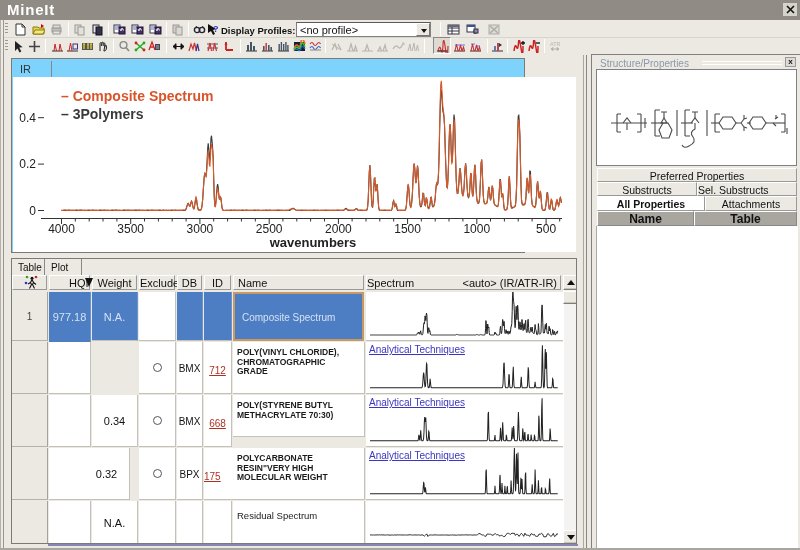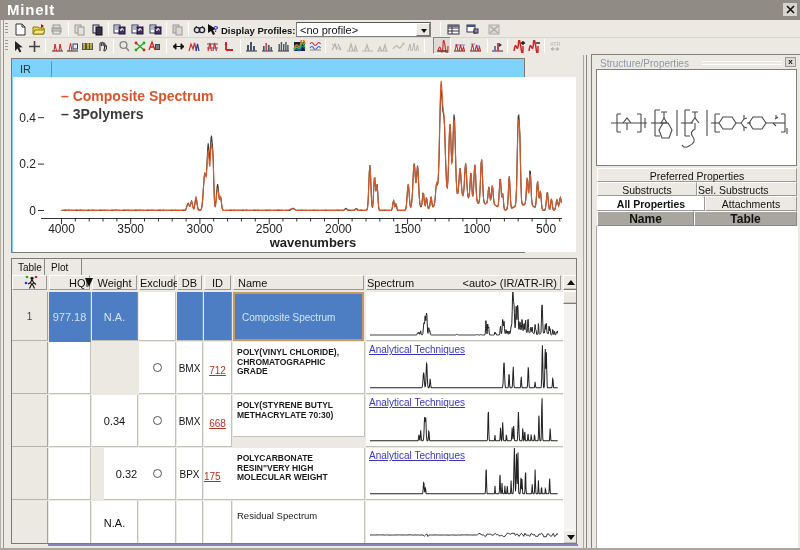--- a/index.html
+++ b/index.html
@@ -432,21 +432,21 @@
 <div style="position:absolute;left:192px;top:136px;width:28px;height:52px;background:#fff;border-right:1px solid #c4c1ba;border-bottom:1px solid #c4c1ba;text-align:center;line-height:53px"><a style="color:#b03024;text-decoration:underline;font-size:10px">668</a></div>
 <div style="position:absolute;left:221px;top:136px;width:132px;height:42px;background:#fff;border-right:1px solid #c4c1ba;border-bottom:1px solid #c4c1ba;font-size:8.5px;color:#1a1a1a;font-weight:bold;padding:6px 0 0 4px;line-height:9.5px">POLY(STYRENE BUTYL<br>METHACRYLATE 70:30)</div>
 <div style="position:absolute;left:354px;top:136px;width:197px;height:52px;background:#fff;border-bottom:1px solid #c4c1ba;position:absolute;overflow:hidden">
       <div style="position:absolute;left:3px;top:2px;font-size:10px;color:#3b35c0;text-decoration:underline">Analytical Techniques</div>
       <svg width="192" height="51" viewBox="0 0 192 48" preserveAspectRatio="none" style="position:absolute;left:4px;bottom:1px">
         <path d="M0.0 44.0 L0.4 44.0 L0.7 44.0 L1.1 44.0 L1.5 44.0 L1.8 44.0 L2.2 44.0 L2.6 44.0 L2.9 44.0 L3.3 44.0 L3.6 44.0 L4.0 44.0 L4.4 44.0 L4.7 44.0 L5.1 44.0 L5.5 44.0 L5.8 44.0 L6.2 44.0 L6.6 44.0 L6.9 44.0 L7.3 44.0 L7.7 44.0 L8.0 44.0 L8.4 44.0 L8.7 44.0 L9.1 44.0 L9.5 44.0 L9.8 44.0 L10.2 44.0 L10.6 44.0 L10.9 44.0 L11.3 44.0 L11.7 44.0 L12.0 44.0 L12.4 44.0 L12.8 44.0 L13.1 44.0 L13.5 44.0 L13.9 44.0 L14.2 44.0 L14.6 44.0 L14.9 44.0 L15.3 44.0 L15.7 44.0 L16.0 44.0 L16.4 44.0 L16.8 44.0 L17.1 44.0 L17.5 44.0 L17.9 44.0 L18.2 44.0 L18.6 44.0 L19.0 44.0 L19.3 44.0 L19.7 44.0 L20.0 44.0 L20.4 44.0 L20.8 44.0 L21.1 44.0 L21.5 44.0 L21.9 44.0 L22.2 44.0 L22.6 44.0 L23.0 44.0 L23.3 44.0 L23.7 44.0 L24.1 44.0 L24.4 44.0 L24.8 44.0 L25.2 44.0 L25.5 44.0 L25.9 44.0 L26.2 44.0 L26.6 44.0 L27.0 44.0 L27.3 44.0 L27.7 44.0 L28.1 44.0 L28.4 44.0 L28.8 44.0 L29.2 44.0 L29.5 44.0 L29.9 44.0 L30.3 44.0 L30.6 44.0 L31.0 44.0 L31.4 44.0 L31.7 44.0 L32.1 44.0 L32.4 44.0 L32.8 44.0 L33.2 44.0 L33.5 44.0 L33.9 44.0 L34.3 44.0 L34.6 44.0 L35.0 44.0 L35.4 44.0 L35.7 44.0 L36.1 44.0 L36.5 44.0 L36.8 44.0 L37.2 44.0 L37.5 44.0 L37.9 44.0 L38.3 44.0 L38.6 44.0 L39.0 44.0 L39.4 44.0 L39.7 44.0 L40.1 44.0 L40.5 44.0 L40.8 44.0 L41.2 44.0 L41.6 44.0 L41.9 44.0 L42.3 44.0 L42.7 44.0 L43.0 44.0 L43.4 44.0 L43.7 44.0 L44.1 44.0 L44.5 44.0 L44.8 44.0 L45.2 44.0 L45.6 44.0 L45.9 44.0 L46.3 44.0 L46.7 44.0 L47.0 44.0 L47.4 44.0 L47.8 44.0 L48.1 43.7 L48.5 41.8 L48.8 38.4 L49.2 39.6 L49.6 43.0 L49.9 43.3 L50.3 39.5 L50.7 34.2 L51.0 37.7 L51.4 42.8 L51.8 43.9 L52.1 44.0 L52.5 44.0 L52.9 44.0 L53.2 43.6 L53.6 41.7 L54.0 35.8 L54.3 26.7 L54.7 21.6 L55.0 24.6 L55.4 25.4 L55.8 22.1 L56.1 29.8 L56.5 40.3 L56.9 43.6 L57.2 44.0 L57.6 44.0 L58.0 43.7 L58.3 41.1 L58.7 35.2 L59.1 35.9 L59.4 41.8 L59.8 43.8 L60.1 44.0 L60.5 44.0 L60.9 44.0 L61.2 44.0 L61.6 44.0 L62.0 44.0 L62.3 44.0 L62.7 44.0 L63.1 44.0 L63.4 44.0 L63.8 44.0 L64.2 44.0 L64.5 44.0 L64.9 44.0 L65.3 44.0 L65.6 44.0 L66.0 44.0 L66.3 44.0 L66.7 44.0 L67.1 44.0 L67.4 44.0 L67.8 44.0 L68.2 44.0 L68.5 44.0 L68.9 44.0 L69.3 44.0 L69.6 44.0 L70.0 44.0 L70.4 44.0 L70.7 44.0 L71.1 44.0 L71.5 44.0 L71.8 44.0 L72.2 44.0 L72.5 44.0 L72.9 44.0 L73.3 44.0 L73.6 44.0 L74.0 44.0 L74.4 44.0 L74.7 44.0 L75.1 44.0 L75.5 44.0 L75.8 44.0 L76.2 44.0 L76.6 44.0 L76.9 44.0 L77.3 44.0 L77.6 44.0 L78.0 44.0 L78.4 44.0 L78.7 44.0 L79.1 44.0 L79.5 44.0 L79.8 44.0 L80.2 44.0 L80.6 44.0 L80.9 44.0 L81.3 44.0 L81.7 44.0 L82.0 44.0 L82.4 44.0 L82.8 44.0 L83.1 44.0 L83.5 44.0 L83.8 44.0 L84.2 44.0 L84.6 44.0 L84.9 44.0 L85.3 44.0 L85.7 44.0 L86.0 44.0 L86.4 44.0 L86.8 44.0 L87.1 44.0 L87.5 44.0 L87.9 44.0 L88.2 44.0 L88.6 44.0 L88.9 44.0 L89.3 44.0 L89.7 44.0 L90.0 44.0 L90.4 44.0 L90.8 44.0 L91.1 44.0 L91.5 44.0 L91.9 44.0 L92.2 44.0 L92.6 44.0 L93.0 44.0 L93.3 44.0 L93.7 44.0 L94.1 44.0 L94.4 44.0 L94.8 44.0 L95.1 44.0 L95.5 44.0 L95.9 44.0 L96.2 44.0 L96.6 44.0 L97.0 44.0 L97.3 44.0 L97.7 44.0 L98.1 44.0 L98.4 44.0 L98.8 44.0 L99.2 44.0 L99.5 44.0 L99.9 44.0 L100.2 44.0 L100.6 44.0 L101.0 44.0 L101.3 44.0 L101.7 44.0 L102.1 44.0 L102.4 44.0 L102.8 44.0 L103.2 44.0 L103.5 44.0 L103.9 44.0 L104.3 44.0 L104.6 44.0 L105.0 44.0 L105.4 44.0 L105.7 44.0 L106.1 44.0 L106.4 44.0 L106.8 44.0 L107.2 44.0 L107.5 44.0 L107.9 44.0 L108.3 44.0 L108.6 44.0 L109.0 44.0 L109.4 44.0 L109.7 44.0 L110.1 44.0 L110.5 44.0 L110.8 44.0 L111.2 44.0 L111.6 44.0 L111.9 44.0 L112.3 44.0 L112.6 44.0 L113.0 44.0 L113.4 44.0 L113.7 44.0 L114.1 44.0 L114.5 44.0 L114.8 44.0 L115.2 44.0 L115.6 44.0 L115.9 44.0 L116.3 44.0 L116.7 44.0 L117.0 43.9 L117.4 42.8 L117.7 35.2 L118.1 18.7 L118.5 16.9 L118.8 33.1 L119.2 42.4 L119.6 43.9 L119.9 44.0 L120.3 44.0 L120.7 44.0 L121.0 44.0 L121.4 44.0 L121.8 44.0 L122.1 44.0 L122.5 44.0 L122.9 44.0 L123.2 44.0 L123.6 44.0 L123.9 44.0 L124.3 43.9 L124.7 41.0 L125.0 38.7 L125.4 43.4 L125.8 44.0 L126.1 44.0 L126.5 44.0 L126.9 44.0 L127.2 44.0 L127.6 44.0 L128.0 44.0 L128.3 44.0 L128.7 44.0 L129.0 44.0 L129.4 44.0 L129.8 43.6 L130.1 39.5 L130.5 31.8 L130.9 37.0 L131.2 43.1 L131.6 43.9 L132.0 42.5 L132.3 34.6 L132.7 26.7 L133.1 34.6 L133.4 42.5 L133.8 43.9 L134.2 44.0 L134.5 44.0 L134.9 44.0 L135.2 44.0 L135.6 44.0 L136.0 42.9 L136.3 38.5 L136.7 40.4 L137.1 43.7 L137.4 44.0 L137.8 44.0 L138.2 44.0 L138.5 44.0 L138.9 44.0 L139.3 44.0 L139.6 44.0 L140.0 44.0 L140.3 44.0 L140.7 44.0 L141.1 43.9 L141.4 42.9 L141.8 37.3 L142.2 31.6 L142.5 37.3 L142.9 42.6 L143.3 39.8 L143.6 30.1 L144.0 34.0 L144.4 42.4 L144.7 43.9 L145.1 44.0 L145.5 44.0 L145.8 44.0 L146.2 44.0 L146.5 44.0 L146.9 44.0 L147.3 43.5 L147.6 39.8 L148.0 28.0 L148.4 17.0 L148.7 23.8 L149.1 37.3 L149.5 43.0 L149.8 43.9 L150.2 44.0 L150.6 44.0 L150.9 44.0 L151.3 44.0 L151.6 44.0 L152.0 43.8 L152.4 40.5 L152.7 32.4 L153.1 35.6 L153.5 42.7 L153.8 43.9 L154.2 43.2 L154.6 36.9 L154.9 35.8 L155.3 42.7 L155.7 44.0 L156.0 44.0 L156.4 44.0 L156.8 44.0 L157.1 44.0 L157.5 43.4 L157.8 38.7 L158.2 37.8 L158.6 43.0 L158.9 44.0 L159.3 44.0 L159.7 44.0 L160.0 44.0 L160.4 43.9 L160.8 42.4 L161.1 38.2 L161.5 41.2 L161.9 43.8 L162.2 44.0 L162.6 44.0 L163.0 44.0 L163.3 44.0 L163.7 44.0 L164.0 43.2 L164.4 39.1 L164.8 39.7 L165.1 43.5 L165.5 44.0 L165.9 44.0 L166.2 44.0 L166.6 44.0 L167.0 44.0 L167.3 44.0 L167.7 44.0 L168.1 43.7 L168.4 38.3 L168.8 20.4 L169.1 22.8 L169.5 39.9 L169.9 43.8 L170.2 44.0 L170.6 44.0 L171.0 43.5 L171.3 36.9 L171.7 13.2 L172.1 4.0 L172.4 28.5 L172.8 42.2 L173.2 43.9 L173.5 44.0 L173.9 44.0 L174.3 44.0 L174.6 44.0 L175.0 44.0 L175.3 44.0 L175.7 44.0 L176.1 44.0 L176.4 44.0 L176.8 44.0 L177.2 44.0 L177.5 44.0 L177.9 44.0 L178.3 44.0 L178.6 44.0 L179.0 44.0 L179.4 43.8 L179.7 40.5 L180.1 32.4 L180.4 35.6 L180.8 42.7 L181.2 44.0 L181.5 44.0 L181.9 44.0 L182.3 44.0 L182.6 44.0 L183.0 44.0 L183.4 44.0 L183.7 44.0 L184.1 44.0 L184.5 44.0 L184.8 44.0 L185.2 44.0 L185.6 44.0 L185.9 44.0 L186.3 44.0 L186.6 44.0 L187.0 44.0 L187.4 44.0 L187.7 44.0" fill="none" stroke="#222" stroke-width="1"></path>
       </svg>
     </div>
 <div style="position:absolute;left:0px;top:189px;width:36px;height:52px;background:#ece9e2;border-right:1px solid #a5a29b;border-bottom:1px solid #b5b2ab;font-size:10px;color:#444;text-align:center;line-height:53px"></div>
 <div style="position:absolute;left:37px;top:189px;width:42px;height:52px;background:#fff;border-right:1px solid #c4c1ba;border-bottom:1px solid #c4c1ba;font-size:11px;color:#111;text-align:center;line-height:53px"></div>
-<div style="position:absolute;left:92px;top:189px;width:46px;height:52px;background:#fff;border-right:1px solid #c4c1ba;border-bottom:1px solid #c4c1ba;font-size:11px;color:#111;text-align:center;line-height:53px">0.32</div>
+<div style="position:absolute;left:72px;top:189px;width:46px;height:52px;background:#fff;border-right:1px solid #c4c1ba;border-bottom:1px solid #c4c1ba;font-size:11px;color:#111;text-align:center;line-height:53px">0.32</div>
 <div style="position:absolute;left:127px;top:189px;width:37px;height:52px;background:#fff;border-right:1px solid #c4c1ba;border-bottom:1px solid #c4c1ba;display:flex;align-items:center;justify-content:center">
       <div style="width:9px;height:9px;border:1.2px solid #555;border-radius:50%;margin:auto"></div>
     </div>
 <div style="position:absolute;left:165px;top:189px;width:26px;height:52px;background:#fff;border-right:1px solid #c4c1ba;border-bottom:1px solid #c4c1ba;font-size:10px;color:#111;text-align:center;line-height:53px">BPX</div>
 <div style="position:absolute;left:192px;top:189px;width:52px;height:52px;background:#fff;border-right:2px solid #be185d;border-bottom:1px solid #c4c1ba;text-align:left;line-height:53px"><a style="color:#b03024;text-decoration:underline;font-size:10px">175</a></div>
 <div style="position:absolute;left:221px;top:189px;width:132px;height:52px;background:#fff;border-right:1px solid #c4c1ba;border-bottom:1px solid #c4c1ba;font-size:8.5px;color:#1a1a1a;font-weight:bold;padding:6px 0 0 4px;line-height:9.5px">POLYCARBONATE<br>RESIN"VERY HIGH<br>MOLECULAR WEIGHT</div>
 <div style="position:absolute;left:354px;top:189px;width:197px;height:52px;background:#fff;border-bottom:1px solid #c4c1ba;position:absolute;overflow:hidden">
       <div style="position:absolute;left:3px;top:2px;font-size:10px;color:#3b35c0;text-decoration:underline">Analytical Techniques</div>
       <svg width="192" height="51" viewBox="0 0 192 48" preserveAspectRatio="none" style="position:absolute;left:4px;bottom:1px">
         <path d="M0.0 44.0 L0.4 44.0 L0.7 44.0 L1.1 44.0 L1.5 44.0 L1.8 44.0 L2.2 44.0 L2.6 44.0 L2.9 44.0 L3.3 44.0 L3.6 44.0 L4.0 44.0 L4.4 44.0 L4.7 44.0 L5.1 44.0 L5.5 44.0 L5.8 44.0 L6.2 44.0 L6.6 44.0 L6.9 44.0 L7.3 44.0 L7.7 44.0 L8.0 44.0 L8.4 44.0 L8.7 44.0 L9.1 44.0 L9.5 44.0 L9.8 44.0 L10.2 44.0 L10.6 44.0 L10.9 44.0 L11.3 44.0 L11.7 44.0 L12.0 44.0 L12.4 44.0 L12.8 44.0 L13.1 44.0 L13.5 44.0 L13.9 44.0 L14.2 44.0 L14.6 44.0 L14.9 44.0 L15.3 44.0 L15.7 44.0 L16.0 44.0 L16.4 44.0 L16.8 44.0 L17.1 44.0 L17.5 44.0 L17.9 44.0 L18.2 44.0 L18.6 44.0 L19.0 44.0 L19.3 44.0 L19.7 44.0 L20.0 44.0 L20.4 44.0 L20.8 44.0 L21.1 44.0 L21.5 44.0 L21.9 44.0 L22.2 44.0 L22.6 44.0 L23.0 44.0 L23.3 44.0 L23.7 44.0 L24.1 44.0 L24.4 44.0 L24.8 44.0 L25.2 44.0 L25.5 44.0 L25.9 44.0 L26.2 44.0 L26.6 44.0 L27.0 44.0 L27.3 44.0 L27.7 44.0 L28.1 44.0 L28.4 44.0 L28.8 44.0 L29.2 44.0 L29.5 44.0 L29.9 44.0 L30.3 44.0 L30.6 44.0 L31.0 44.0 L31.4 44.0 L31.7 44.0 L32.1 44.0 L32.4 44.0 L32.8 44.0 L33.2 44.0 L33.5 44.0 L33.9 44.0 L34.3 44.0 L34.6 44.0 L35.0 44.0 L35.4 44.0 L35.7 44.0 L36.1 44.0 L36.5 44.0 L36.8 44.0 L37.2 44.0 L37.5 44.0 L37.9 44.0 L38.3 44.0 L38.6 44.0 L39.0 44.0 L39.4 44.0 L39.7 44.0 L40.1 44.0 L40.5 44.0 L40.8 44.0 L41.2 44.0 L41.6 44.0 L41.9 44.0 L42.3 44.0 L42.7 44.0 L43.0 44.0 L43.4 44.0 L43.7 44.0 L44.1 44.0 L44.5 44.0 L44.8 44.0 L45.2 44.0 L45.6 44.0 L45.9 44.0 L46.3 44.0 L46.7 44.0 L47.0 44.0 L47.4 44.0 L47.8 44.0 L48.1 44.0 L48.5 44.0 L48.8 44.0 L49.2 44.0 L49.6 44.0 L49.9 44.0 L50.3 44.0 L50.7 44.0 L51.0 44.0 L51.4 44.0 L51.8 44.0 L52.1 44.0 L52.5 43.8 L52.9 42.5 L53.2 38.4 L53.6 33.5 L54.0 34.0 L54.3 39.2 L54.7 42.6 L55.0 41.6 L55.4 38.0 L55.8 40.5 L56.1 43.6 L56.5 44.0 L56.9 44.0 L57.2 44.0 L57.6 44.0 L58.0 44.0 L58.3 44.0 L58.7 44.0 L59.1 44.0 L59.4 44.0 L59.8 44.0 L60.1 44.0 L60.5 44.0 L60.9 44.0 L61.2 44.0 L61.6 44.0 L62.0 44.0 L62.3 44.0 L62.7 44.0 L63.1 44.0 L63.4 44.0 L63.8 44.0 L64.2 44.0 L64.5 44.0 L64.9 44.0 L65.3 44.0 L65.6 44.0 L66.0 44.0 L66.3 44.0 L66.7 44.0 L67.1 44.0 L67.4 44.0 L67.8 44.0 L68.2 44.0 L68.5 44.0 L68.9 44.0 L69.3 44.0 L69.6 44.0 L70.0 44.0 L70.4 44.0 L70.7 44.0 L71.1 44.0 L71.5 44.0 L71.8 44.0 L72.2 44.0 L72.5 44.0 L72.9 44.0 L73.3 44.0 L73.6 44.0 L74.0 44.0 L74.4 44.0 L74.7 44.0 L75.1 44.0 L75.5 44.0 L75.8 44.0 L76.2 44.0 L76.6 44.0 L76.9 44.0 L77.3 44.0 L77.6 44.0 L78.0 44.0 L78.4 44.0 L78.7 44.0 L79.1 44.0 L79.5 44.0 L79.8 44.0 L80.2 44.0 L80.6 44.0 L80.9 44.0 L81.3 44.0 L81.7 44.0 L82.0 44.0 L82.4 44.0 L82.8 44.0 L83.1 44.0 L83.5 44.0 L83.8 44.0 L84.2 44.0 L84.6 44.0 L84.9 44.0 L85.3 44.0 L85.7 44.0 L86.0 44.0 L86.4 44.0 L86.8 44.0 L87.1 44.0 L87.5 44.0 L87.9 44.0 L88.2 44.0 L88.6 44.0 L88.9 44.0 L89.3 44.0 L89.7 44.0 L90.0 44.0 L90.4 44.0 L90.8 44.0 L91.1 44.0 L91.5 44.0 L91.9 44.0 L92.2 44.0 L92.6 44.0 L93.0 44.0 L93.3 44.0 L93.7 44.0 L94.1 44.0 L94.4 44.0 L94.8 44.0 L95.1 44.0 L95.5 44.0 L95.9 44.0 L96.2 44.0 L96.6 44.0 L97.0 44.0 L97.3 44.0 L97.7 44.0 L98.1 44.0 L98.4 44.0 L98.8 44.0 L99.2 44.0 L99.5 44.0 L99.9 44.0 L100.2 44.0 L100.6 44.0 L101.0 44.0 L101.3 44.0 L101.7 44.0 L102.1 44.0 L102.4 44.0 L102.8 44.0 L103.2 44.0 L103.5 44.0 L103.9 44.0 L104.3 44.0 L104.6 44.0 L105.0 44.0 L105.4 44.0 L105.7 44.0 L106.1 44.0 L106.4 44.0 L106.8 44.0 L107.2 44.0 L107.5 44.0 L107.9 44.0 L108.3 44.0 L108.6 44.0 L109.0 44.0 L109.4 44.0 L109.7 44.0 L110.1 44.0 L110.5 44.0 L110.8 44.0 L111.2 44.0 L111.6 44.0 L111.9 44.0 L112.3 44.0 L112.6 44.0 L113.0 44.0 L113.4 44.0 L113.7 44.0 L114.1 44.0 L114.5 44.0 L114.8 44.0 L115.2 43.5 L115.6 38.3 L115.9 23.2 L116.3 21.3 L116.7 36.6 L117.0 43.3 L117.4 44.0 L117.7 44.0 L118.1 44.0 L118.5 44.0 L118.8 44.0 L119.2 44.0 L119.6 44.0 L119.9 44.0 L120.3 44.0 L120.7 44.0 L121.0 44.0 L121.4 44.0 L121.8 44.0 L122.1 44.0 L122.5 44.0 L122.9 44.0 L123.2 44.0 L123.6 44.0 L123.9 44.0 L124.3 43.9 L124.7 41.2 L125.0 36.6 L125.4 42.7 L125.8 44.0 L126.1 44.0 L126.5 44.0 L126.9 44.0 L127.2 44.0 L127.6 44.0 L128.0 44.0 L128.3 44.0 L128.7 44.0 L129.0 43.9 L129.4 40.9 L129.8 28.2 L130.1 26.3 L130.5 39.7 L130.9 43.8 L131.2 43.9 L131.6 41.2 L132.0 34.0 L132.3 39.1 L132.7 43.7 L133.1 44.0 L133.4 44.0 L133.8 44.0 L134.2 44.0 L134.5 42.7 L134.9 36.6 L135.2 41.2 L135.6 43.9 L136.0 44.0 L136.3 44.0 L136.7 43.7 L137.1 38.1 L137.4 36.9 L137.8 43.4 L138.2 44.0 L138.5 44.0 L138.9 44.0 L139.3 44.0 L139.6 44.0 L140.0 44.0 L140.3 43.9 L140.7 40.6 L141.1 31.6 L141.4 37.9 L141.8 43.6 L142.2 44.0 L142.5 44.0 L142.9 43.8 L143.3 42.0 L143.6 32.9 L144.0 13.3 L144.4 0.8 L144.7 13.3 L145.1 32.9 L145.5 41.7 L145.8 39.1 L146.2 19.6 L146.5 6.4 L146.9 26.2 L147.3 34.8 L147.6 14.1 L148.0 5.3 L148.4 29.0 L148.7 42.3 L149.1 43.9 L149.5 44.0 L149.8 44.0 L150.2 42.9 L150.6 35.3 L150.9 29.0 L151.3 38.2 L151.6 39.7 L152.0 30.1 L152.4 37.2 L152.7 43.5 L153.1 44.0 L153.5 44.0 L153.8 44.0 L154.2 44.0 L154.6 43.9 L154.9 40.5 L155.3 26.2 L155.7 24.1 L156.0 39.2 L156.4 43.7 L156.8 44.0 L157.1 44.0 L157.5 44.0 L157.8 44.0 L158.2 44.0 L158.6 44.0 L158.9 44.0 L159.3 44.0 L159.7 44.0 L160.0 44.0 L160.4 44.0 L160.8 44.0 L161.1 44.0 L161.5 43.7 L161.9 39.6 L162.2 35.0 L162.6 41.5 L163.0 43.9 L163.3 44.0 L163.7 44.0 L164.0 44.0 L164.4 42.9 L164.8 33.4 L165.1 21.1 L165.5 33.4 L165.9 42.9 L166.2 44.0 L166.6 44.0 L167.0 44.0 L167.3 44.0 L167.7 43.8 L168.1 39.3 L168.4 31.3 L168.8 39.3 L169.1 43.8 L169.5 44.0 L169.9 44.0 L170.2 44.0 L170.6 44.0 L171.0 43.7 L171.3 39.1 L171.7 38.1 L172.1 43.5 L172.4 44.0 L172.8 44.0 L173.2 44.0 L173.5 44.0 L173.9 44.0 L174.3 44.0 L174.6 44.0 L175.0 43.6 L175.3 39.3 L175.7 40.1 L176.1 43.8 L176.4 44.0 L176.8 44.0 L177.2 44.0 L177.5 44.0 L177.9 44.0 L178.3 44.0 L178.6 43.9 L179.0 42.4 L179.4 33.7 L179.7 29.7 L180.1 39.7 L180.4 43.7 L180.8 44.0 L181.2 44.0 L181.5 44.0 L181.9 44.0 L182.3 44.0 L182.6 44.0 L183.0 44.0 L183.4 44.0 L183.7 44.0 L184.1 44.0 L184.5 44.0 L184.8 44.0 L185.2 44.0 L185.6 44.0 L185.9 44.0 L186.3 44.0 L186.6 44.0 L187.0 44.0 L187.4 44.0 L187.7 44.0" fill="none" stroke="#222" stroke-width="1"></path>

